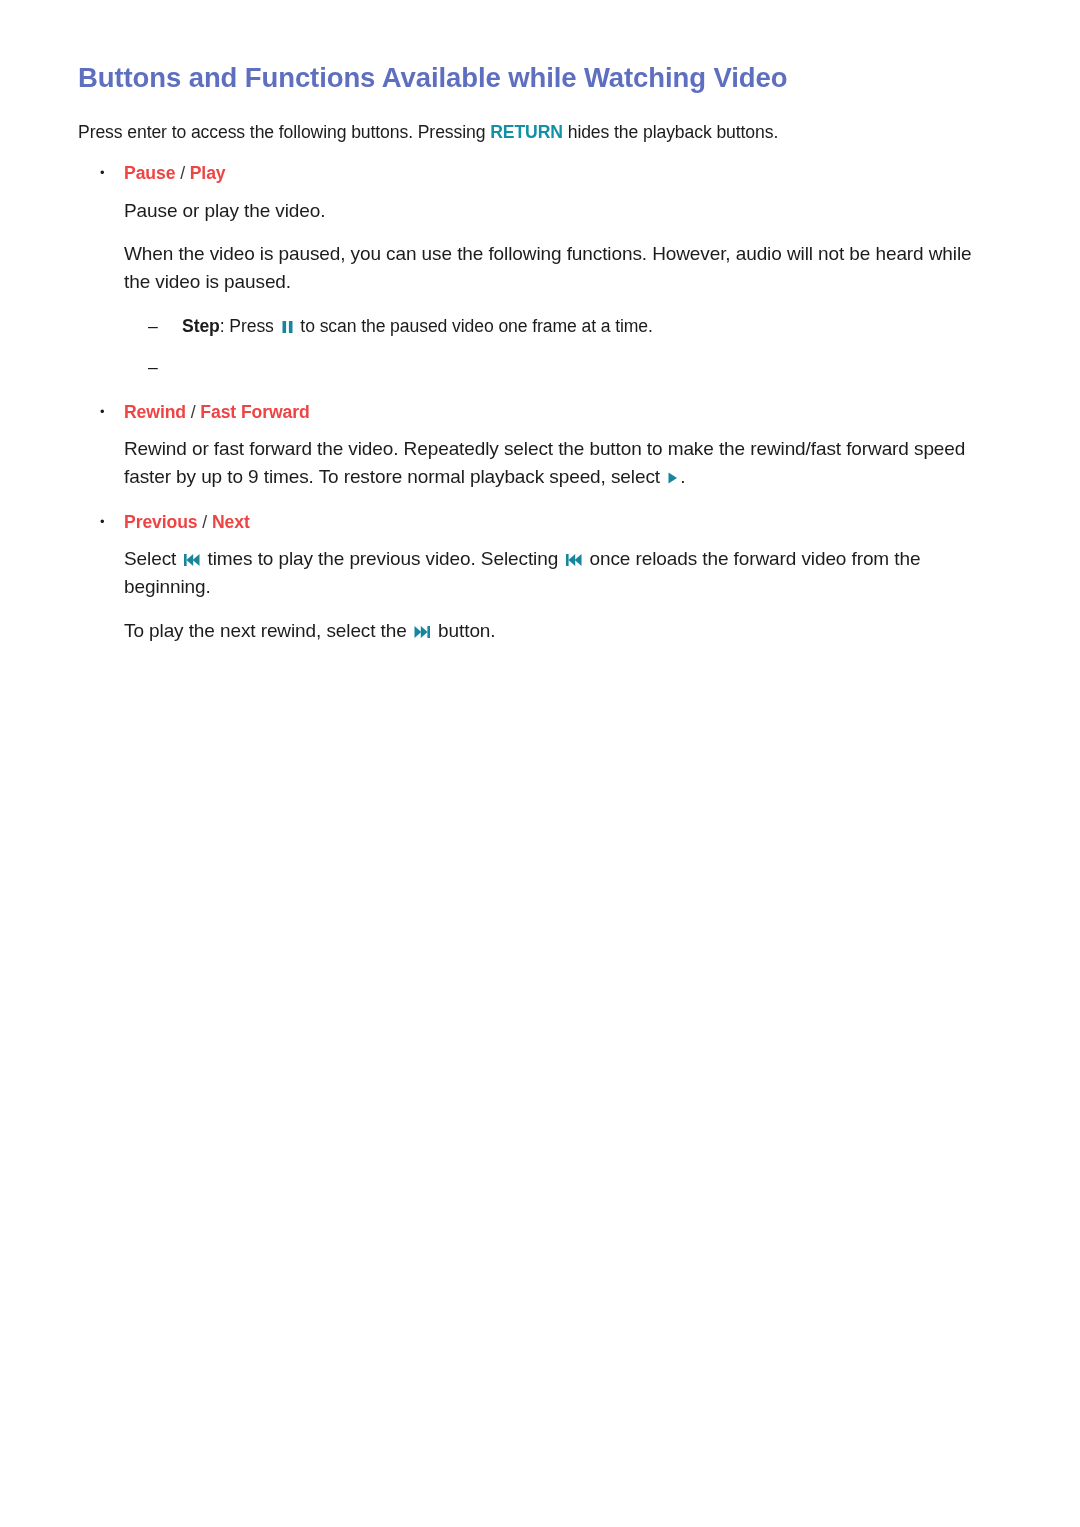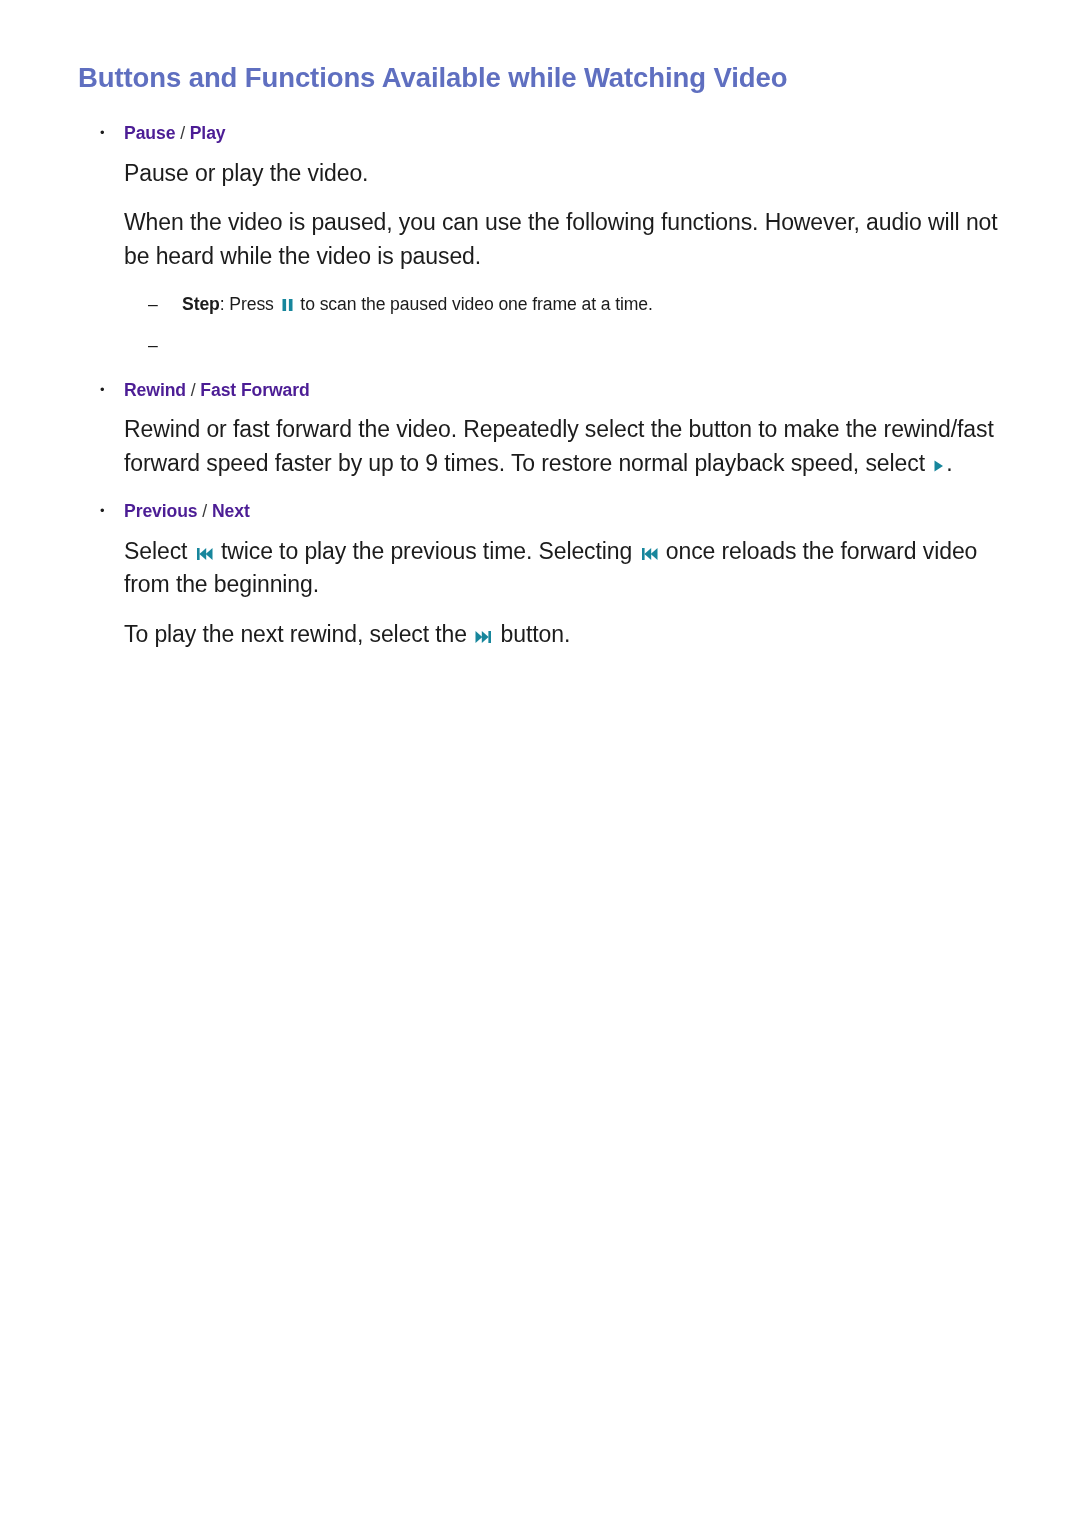--- a/index.html
+++ b/index.html
@@ -70,32 +70,32 @@
     top: -2px;
   }
   .bullet-title {
     font-size: 17.6px;
     font-weight: bold;
     line-height: 1.5;
     letter-spacing: -0.1px;
     white-space: nowrap;
   }
   .bullet-title .b {
-    color: #4c1d95;
+    color: #ef4444;
   }
   .bullet-title .sep {
     color: #3a3a3a;
     font-weight: normal;
   }
 
   
   .indent-body {
     margin: 0 0 18px 0;
     padding-left: 46px;
-    font-size: 23px;
+    font-size: 19px;
     line-height: 1.46;
     letter-spacing: -0.1px;
     color: #1c1c1c;
     max-width: 935px;
   }
   .indent-body.tight { margin-bottom: 16px; }
   .indent-body.first { margin-top: 10px; }
 
   
   .dash-row {
@@ -126,20 +126,21 @@
   }
   .mglyph svg { display: block; }
 </style>
 </head>
 <body>
 
 <div class="page">
 
   <h1 class="page-title">Buttons and Functions Available while Watching Video</h1>
 
+  <p class="intro"><span>Press enter to access the following buttons. Pressing </span><span class="kw-return">RETURN</span><span> hides the playback buttons.</span></p>
 
   <div class="bullet-row">
     <span class="bullet-dot"></span>
     <span class="bullet-title"><span class="b">Pause</span><span class="sep"> / </span><span class="b">Play</span></span>
   </div>
 
   <p class="indent-body first tight">Pause or play the video.</p>
 
   <p class="indent-body">When the video is paused, you can use the following functions. However, audio will not be heard while the video is paused.</p>
 
@@ -166,21 +167,21 @@
 
   <div class="bullet-row" style="margin-top:18px;text-align:center;">
     <span class="bullet-dot"></span>
     <span class="bullet-title"><span class="b">Previous</span><span class="sep"> / </span><span class="b">Next</span></span>
   </div>
 
   <p class="indent-body first tight"><span>Select </span><span class="mglyph"><svg width="17" height="14" viewBox="0 0 17 14" aria-hidden="true">
           <rect x="1" y="1" width="2.6" height="12" fill="#17869c"></rect>
           <polygon points="10.2,1 3.4,7 10.2,13" fill="#17869c"></polygon>
           <polygon points="16.5,1 9.7,7 16.5,13" fill="#17869c"></polygon>
-        </svg></span><span> twice to play the previous time. Selecting </span><span class="mglyph"><svg width="17" height="14" viewBox="0 0 17 14" aria-hidden="true">
+        </svg></span><span> times to play the previous video. Selecting </span><span class="mglyph"><svg width="17" height="14" viewBox="0 0 17 14" aria-hidden="true">
           <rect x="1" y="1" width="2.6" height="12" fill="#17869c"></rect>
           <polygon points="10.2,1 3.4,7 10.2,13" fill="#17869c"></polygon>
           <polygon points="16.5,1 9.7,7 16.5,13" fill="#17869c"></polygon>
         </svg></span><span> once reloads the forward video from the beginning.</span></p>
 
   <p class="indent-body"><span>To play the next rewind, select the </span><span class="mglyph"><svg width="17" height="14" viewBox="0 0 17 14" aria-hidden="true">
           <polygon points="0.5,1 7.3,7 0.5,13" fill="#17869c"></polygon>
           <polygon points="6.8,1 13.6,7 6.8,13" fill="#17869c"></polygon>
           <rect x="13.4" y="1" width="2.6" height="12" fill="#17869c"></rect>
         </svg></span><span> button.</span></p>

